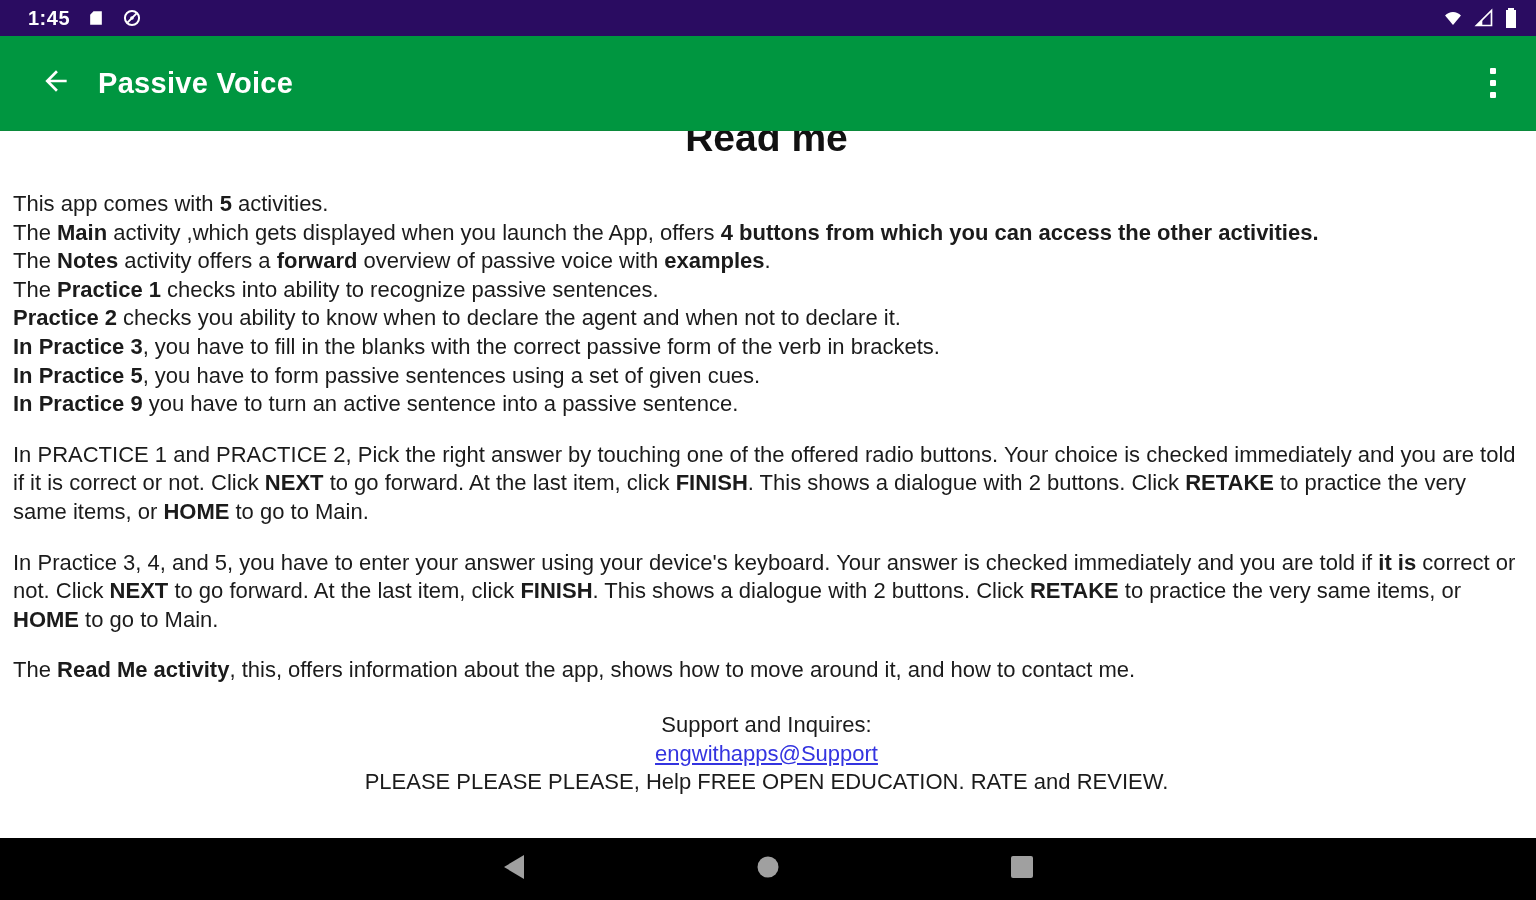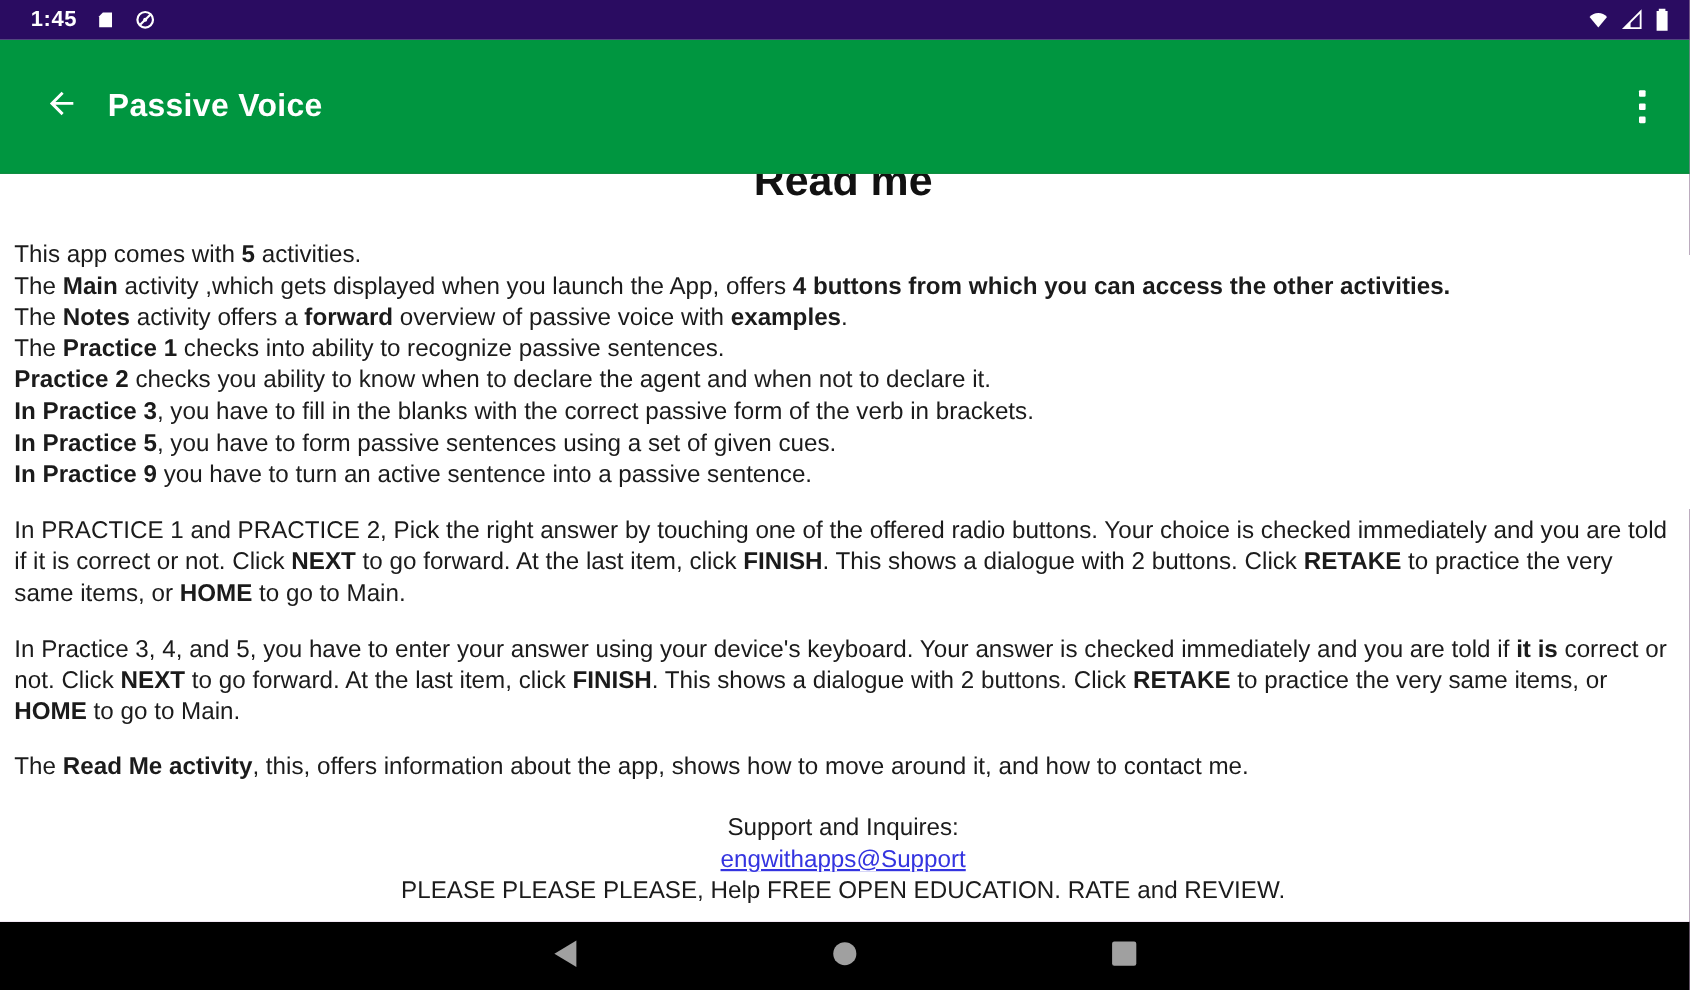--- a/index.html
+++ b/index.html
@@ -1,30 +1,30 @@
 <!DOCTYPE html>
 <html><head>
 <meta charset="utf-8">
 <style>
   * { margin:0; padding:0; box-sizing:border-box; }
   html,body { width:1536px; height:900px; overflow:hidden; background:#000;
               font-family:"Liberation Sans","DejaVu Sans",sans-serif; }
-  .page { width:1536px; height:900px; display:flex; flex-direction:column; background:#f0abfc;justify-content:flex-end; }
+  .page { width:1536px; height:900px; display:flex; flex-direction:column; background:#be185d;justify-content:flex-end; }
 
   
   .status-bar { height:36px; background:#2A0C61; color:#fff; display:flex; align-items:center;
                 flex:0 0 auto; padding:0 10px 0 0; position:relative; z-index:3; }
   .sb-time { font-size:20px; font-weight:700; margin-left:28px; letter-spacing:0.5px; }
   .sb-icon { display:inline-flex; margin-left:16px; }
   .sb-right { margin-left:auto; display:flex; align-items:center; }
   .sb-right .sb-icon { margin-left:9px; }
   .sb-right .sb-icon:last-child { margin-right:8px; }
 
   
-  .app-bar { height:122px; background:#009640; display:flex; align-items:center;
+  .app-bar { height:95px; background:#009640; display:flex; align-items:center;
              flex:0 0 auto; position:relative; z-index:2; border-bottom:1px solid #0b8a3b; }
   .back-btn { margin-left:40px; display:inline-flex; cursor:pointer; }
   .app-title { color:#fff; font-size:29px; font-weight:700; margin-left:26px; letter-spacing:0.3px; }
   .overflow-btn { margin-left:auto; margin-right:34px; display:flex; flex-direction:column;
                   align-items:center; gap:6px; cursor:pointer; padding:6px; }
   .overflow-btn .dot { width:6px; height:6px; background:#fff; border-radius:1px; }
 
   
   .content { flex:1 1 auto; background:#fff; overflow:hidden; position:relative; z-index:1;
              padding:0 16px 0 13px; color:#1b1b1b; }

